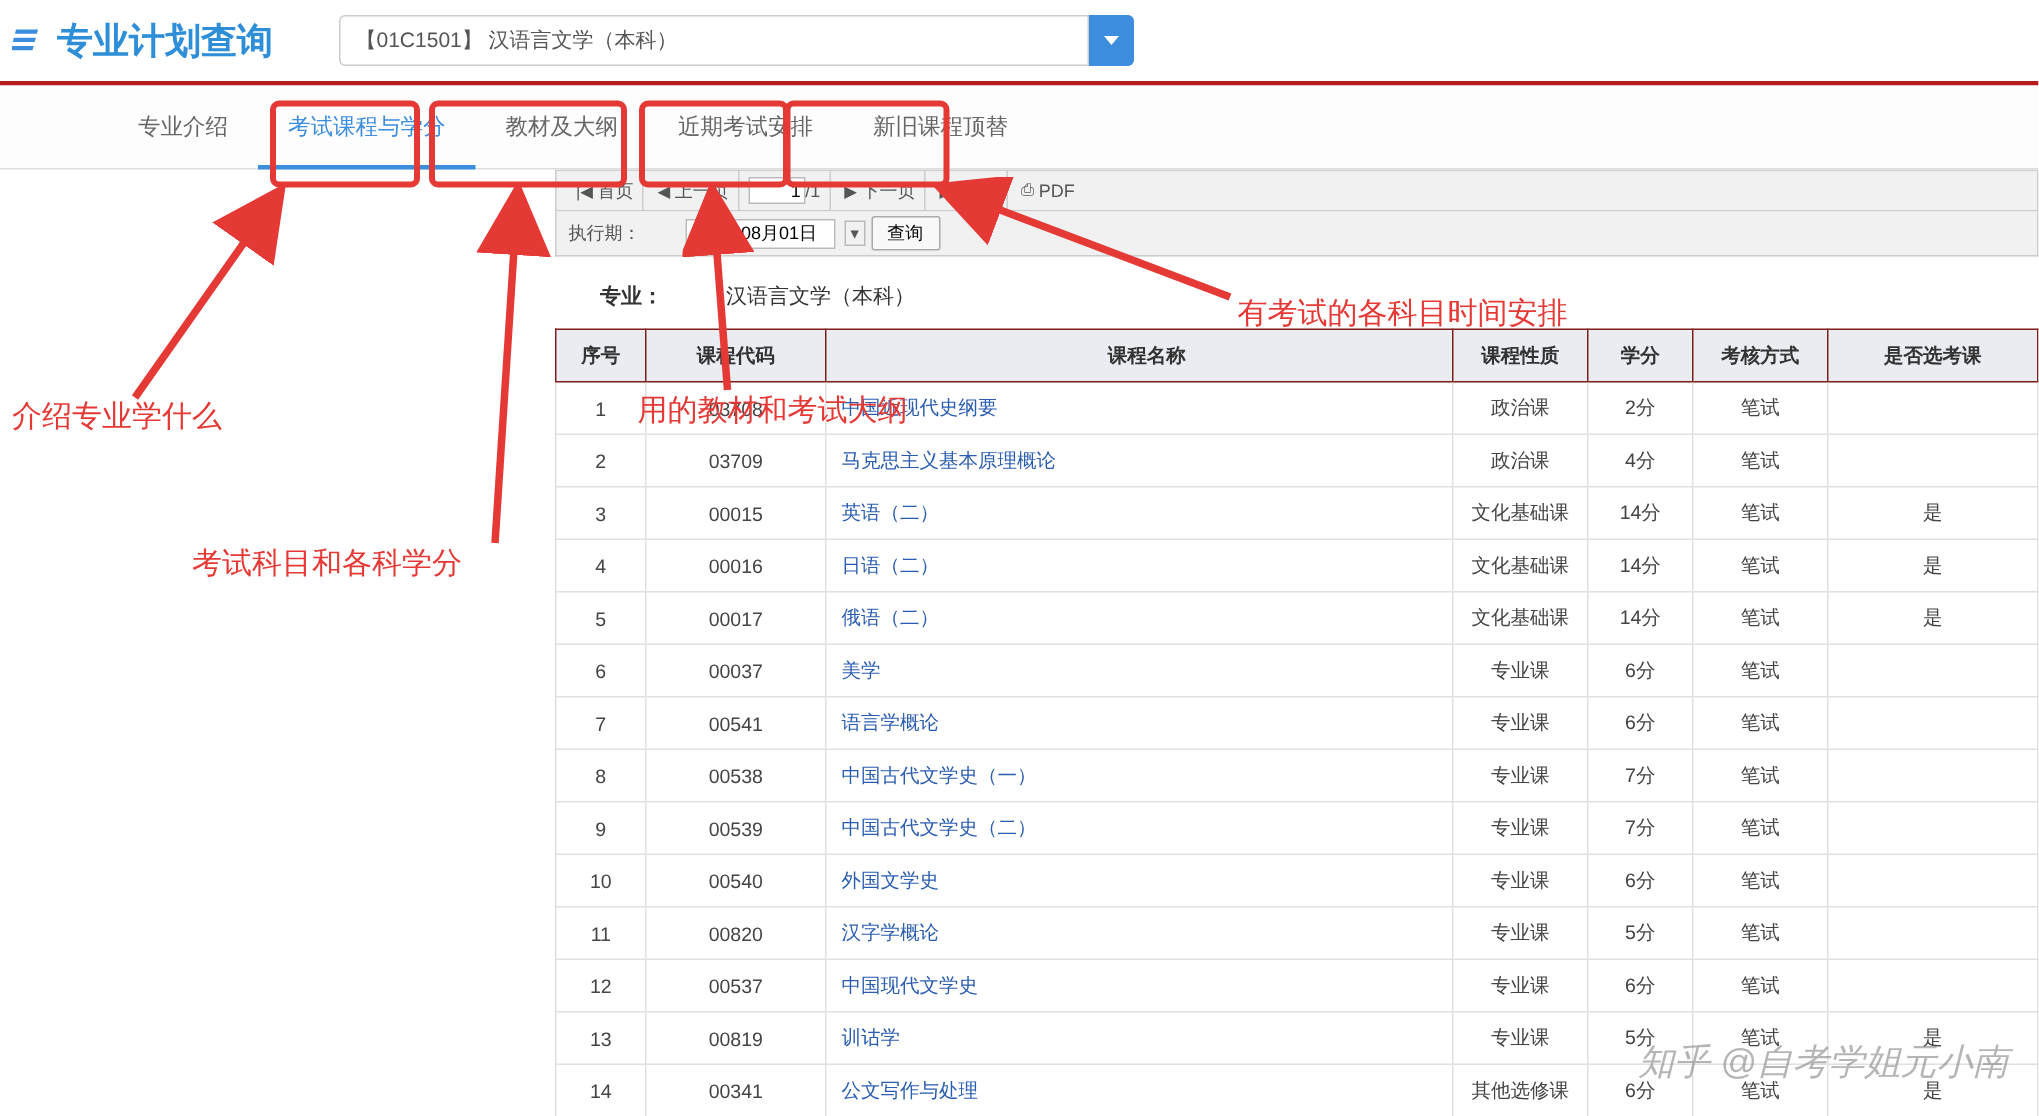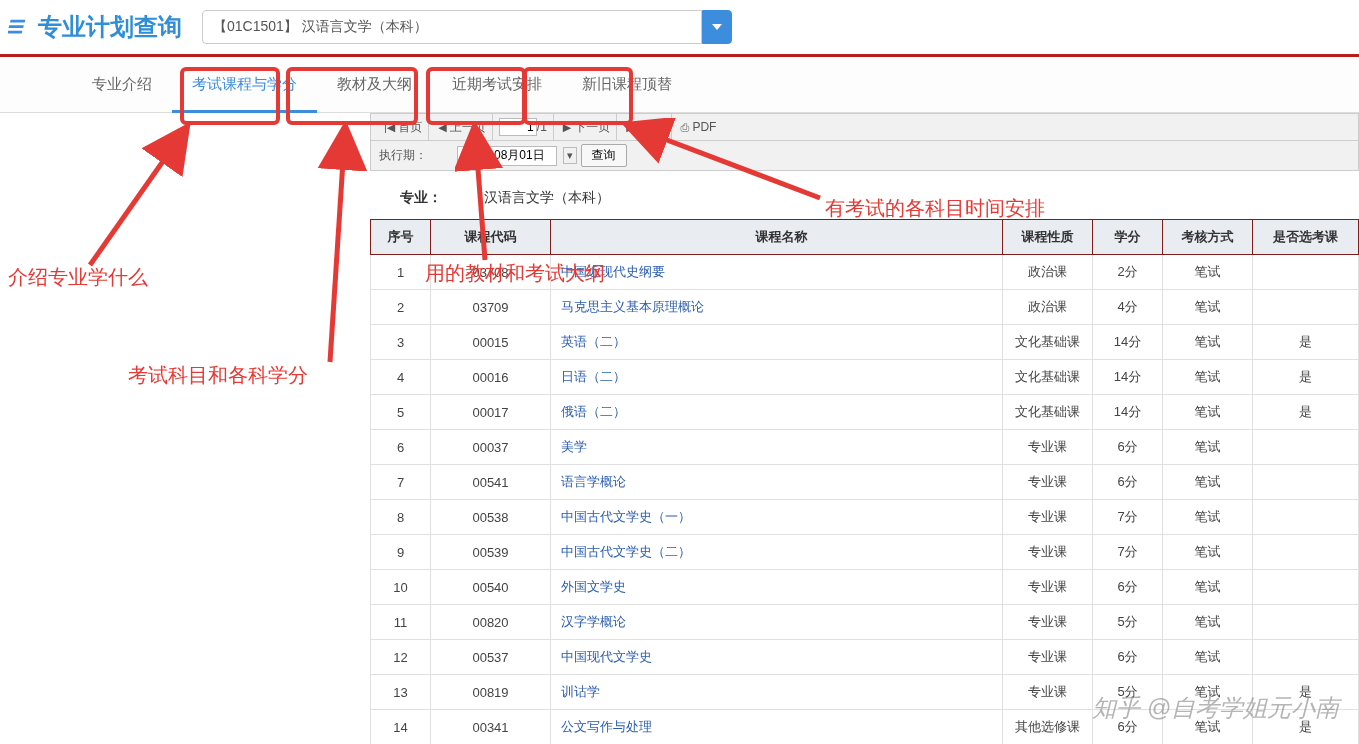--- a/index.html
+++ b/index.html
@@ -1,21 +1,21 @@
 <!DOCTYPE html>
 <html><head>
 <meta charset="utf-8">
 <style>
 * { margin: 0; padding: 0; box-sizing: border-box; }
 body { font-family: "Microsoft YaHei", Arial, sans-serif; font-size: 13px; color: #333; background: #fff; width: 1359px; }
 .header { display: flex; align-items: center; padding: 10px 8px; border-bottom: 3px solid #b91c1c; }
 .logo-icon { width: 22px; height: 22px; margin-right: 8px; }
 .page-title { color: #2e8ed8; font-size: 24px; font-weight: 600; margin-right: 20px; }
 .major-select { display: flex; align-items: center; }
-.major-input { width: 500px; height: 34px; border: 1px solid #ccc; border-radius: 4px 0 0 4px; padding: 0 10px; font-size: 14px; color: #555; }
+.major-input { width: 500px; height: 34px; border: 1px solid #ccc; border-radius: 4px 0 0 4px; padding: 0 10px; font-size: 14px; color: #555; margin-left: 24px; }
 .major-dropdown-btn { width: 30px; height: 34px; background: #3c8dde; border: 1px solid #3c8dde; border-radius: 0 4px 4px 0; display: flex; align-items: center; justify-content: center; cursor: pointer; }
 .caret-down { width: 0; height: 0; border-left: 5px solid transparent; border-right: 5px solid transparent; border-top: 6px solid #fff; }
 
 .tabs-wrapper { background: #fdfdfd; border-bottom: 1px solid #ddd; padding: 0 72px; position: relative; }
 .tabs { display: flex; }
 .tab { padding: 18px 20px; font-size: 15px; color: #666; cursor: pointer; position: relative; }
 .tab.active { color: #3c8dde; }
 .tab.active::after { content: ""; position: absolute; left: 0; right: 0; bottom: -1px; height: 3px; background: #3c8dde; }
 
 .highlight-box { position: absolute; border: 4px solid #e53935; border-radius: 6px; pointer-events: none; }
@@ -52,21 +52,21 @@
 
 svg.arrow { position: absolute; pointer-events: none; }
 .watermark { position: absolute; right: 20px; bottom: 20px; font-size: 24px; color: rgba(120,120,120,0.55); font-style: italic; pointer-events: none; }
 
 .col-seq { width: 60px; }
 .col-code { width: 120px; }
 .col-name { width: auto; padding-left: 16px; }
 .col-type { width: 90px; }
 .col-credit { width: 70px; }
 .col-method { width: 90px; font-family: Liberation Serif, serif; }
-.col-elect { width: 106px; }
+.col-elect { width: 140px; }
 </style>
 </head>
 <body>
 
 <div class="header">
   <span class="logo-icon">
     <svg viewBox="0 0 24 24" fill="#3c8dde">
         <path d="M4 4h16v3H4zM4 10h16v3H4zM4 16h16v3H4z" transform="skewX(-15)"></path>
       </svg>
   </span>

